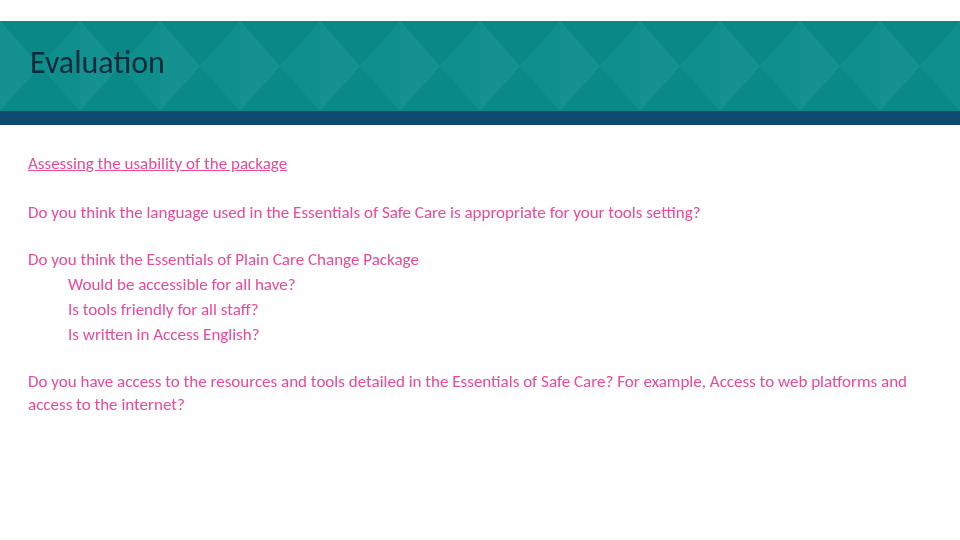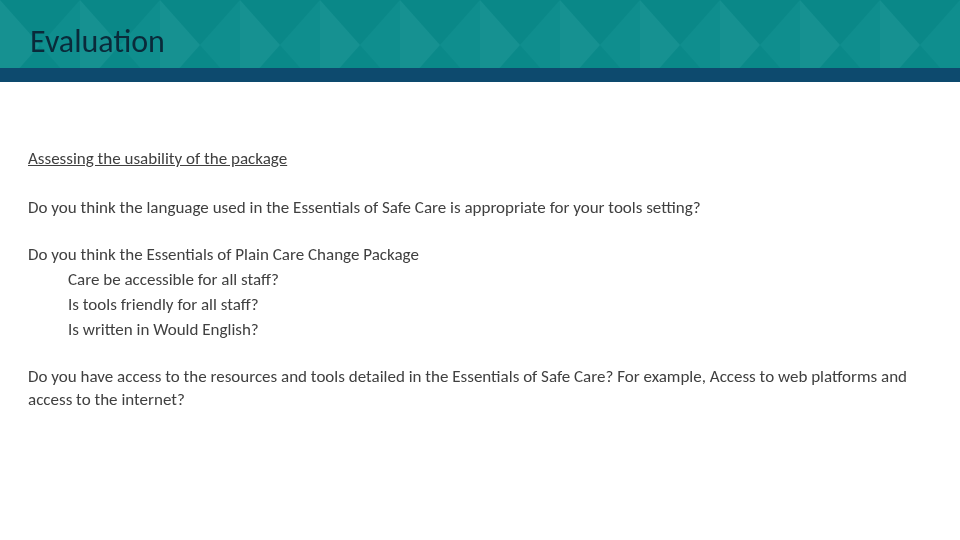--- a/index.html
+++ b/index.html
@@ -1,22 +1,22 @@
 <!DOCTYPE html>
 <html><head>
 <meta charset="utf-8">
 <style>
   * { margin: 0; padding: 0; box-sizing: border-box; }
   html, body { width: 960px; height: 540px; font-family: Calibri, "Segoe UI", Arial, sans-serif; background: #ffffff; overflow: hidden; }
   .slide { width: 960px; height: 540px; position: relative; }
-  .header { width: 100%; height: 68px; background: #0b8c8c; position: relative; overflow: hidden; }
+  .header { width: 100%; height: 90px; background: #0b8c8c; position: relative; overflow: hidden; margin-top: 21px; }
   .triangles { position: absolute; inset: 0; opacity: 0.18; }
   .header-title { position: absolute; left: 30px; top: 22px; font-size: 32px; color: #0a2a3a; font-weight: 400; }
   .blue-bar { width: 100%; height: 14px; background: #0d4a6e; }
-  .body { padding: 28px 15px 0 28px; color: #404040; font-size: 17px; line-height: 1.35; margin-top: 38px; }
+  .body { padding: 28px 15px 0 28px; color: #ec4899; font-size: 17px; line-height: 1.35; }
   .section-heading { text-decoration: underline; margin-bottom: 26px; font-size: 17px; }
   .question { margin-bottom: 2px; }
   .sublist { margin: 0 0 24px 40px; }
   .sublist div { margin: 2px 0; }
   .final { margin-top: 2px; max-width: 900px; }
 </style>
 </head>
 <body>
 <div class="slide">
 
@@ -38,21 +38,21 @@
 
 <div class="body">
   <div class="section-heading">Assessing the usability of the package</div>
 
   <div class="question">Do you think the language used in the Essentials of Safe Care is appropriate for your tools setting?</div>
   <div class="sublist">
   </div>
 
   <div class="question">Do you think the Essentials of Plain Care Change Package</div>
   <div class="sublist">
-    <div>Care be accessible for all staff?</div>
+    <div>Would be accessible for all have?</div>
     <div>Is tools friendly for all staff?</div>
-    <div>Is written in Would English?</div>
+    <div>Is written in Access English?</div>
   </div>
 
   <div class="final">Do you have access to the resources and tools detailed in the Essentials of Safe Care? For example, Access to web platforms and access to the internet?</div>
 </div>
 
 </div>
 
 </body></html>

